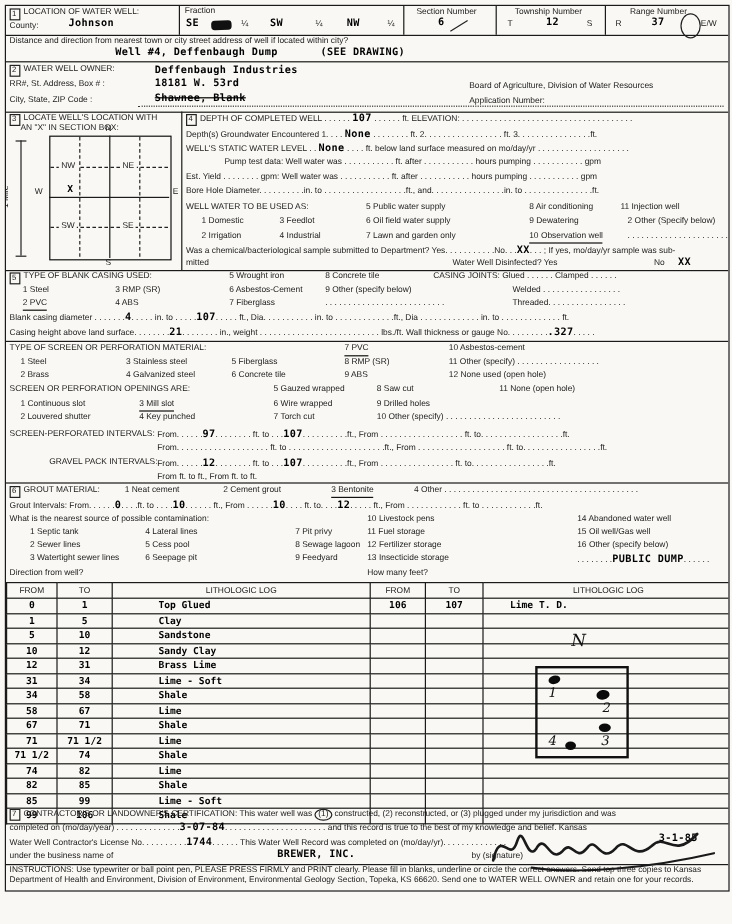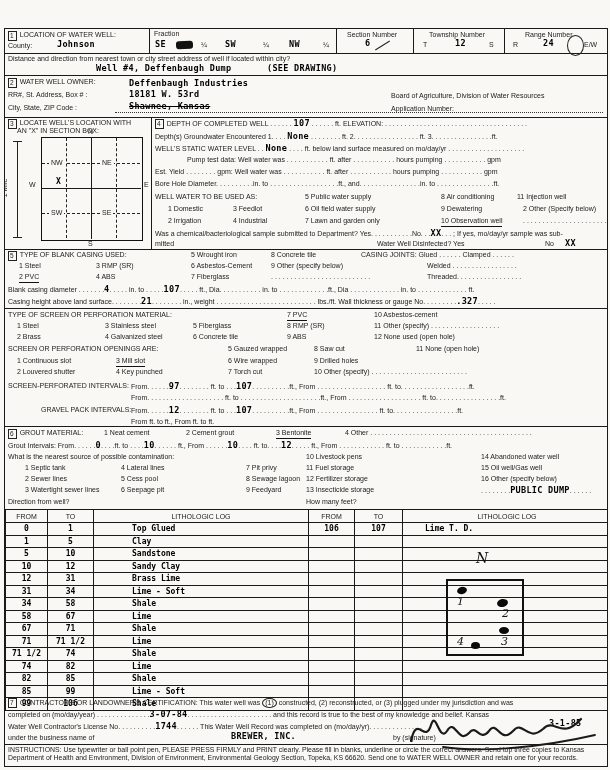--- a/index.html
+++ b/index.html
@@ -6,21 +6,21 @@
   body{width:610px;height:770px;background:#efefec;font-family:"Liberation Sans",sans-serif;}
   .page{position:relative;width:610px;height:770px;background:#f9f8f4;color:#1b1b1b;overflow:hidden;}
   .a{position:absolute;white-space:nowrap;}
   .lb{font-size:7px;line-height:8px;color:#1b1b1b;}
   .lb2{font-size:7.5px;line-height:9px;color:#111;}
   .tv{font-family:"DejaVu Sans Mono",monospace;font-weight:bold;font-size:8.5px;line-height:9px;color:#000;letter-spacing:.3px;}
   .tv.sm{font-size:8px;}
   .sn{display:inline-block;border:1px solid #222;font-size:6.5px;line-height:7.5px;padding:0 2px 0 1px;margin-right:3px;vertical-align:top;background:#f9f8f4;}
   .ul{border-bottom:1.4px solid #111;padding-bottom:.5px;}
   .strike{text-decoration:line-through;}
-  .form{position:absolute;left:4px;top:28px;width:602px;height:737px;border:1.6px solid #1a1a1a;overflow:hidden;}
+  .form{position:absolute;left:4px;top:4px;width:602px;height:737px;border:1.6px solid #1a1a1a;overflow:hidden;}
   .vline{position:absolute;width:0;border-left:1px solid #1a1a1a;}
   .hline{position:absolute;height:0;border-top:1px solid #1a1a1a;left:0;width:602px;}
   .dotline{position:absolute;height:0;border-top:1px dotted #333;}
   .dashv{position:absolute;width:0;border-left:1px dashed #222;}
   .dashh{position:absolute;height:0;border-top:1px dashed #222;}
   .boxlabel{background:#f9f8f4;padding:0 2px;font-size:7px;}
   .lith{position:absolute;left:0;top:480px;width:602px;border-collapse:collapse;table-layout:fixed;}
   .lith th{border:1px solid #1a1a1a;font-size:7px;font-weight:normal;height:12px;padding:0;}
   .lith td{border-left:1px solid #1a1a1a;border-right:1px solid #1a1a1a;border-bottom:1px solid #1a1a1a;height:11.5px;padding:0;font-family:"DejaVu Sans Mono",monospace;font-weight:bold;font-size:8px;color:#000;overflow:visible;white-space:nowrap;}
   .lith .c0{width:41px;text-align:center;}
@@ -68,36 +68,36 @@
     <div class="a tv" style="left:360px;top:10px;">6</div>
     <div class="a" style="left:369px;top:16px;width:17px;border-top:1.4px solid #222;transform:rotate(-32deg);"></div>
 
     <div class="a lb" style="left:424px;top:2px;">Township Number</div>
     <div class="a lb" style="left:418px;top:12px;">T</div>
     <div class="a tv" style="left:450px;top:10px;">12</div>
     <div class="a lb" style="left:484px;top:12px;">S</div>
 
     <div class="a lb" style="left:520px;top:2px;">Range Number</div>
     <div class="a lb" style="left:508px;top:12px;">R</div>
-    <div class="a tv" style="left:538px;top:10px;">24</div>
+    <div class="a tv" style="left:538px;top:10px;">37</div>
     <div class="oval" style="left:562px;top:6px;width:15px;height:19px;"></div>
     <div class="a lb" style="left:579px;top:12px;">E/W</div>
 
     <div class="hline" style="top:46px;"></div>
     <div class="a lb" style="left:3px;top:26px;">Distance and direction from nearest town or city street address of well if located within city?</div>
     <div class="a tv" style="left:91px;top:35px;">Well #4, Deffenbaugh Dump</div>
     <div class="a tv" style="left:262px;top:35px;">(SEE DRAWING)</div>
 
     <div class="hline" style="top:88px;"></div>
     <div class="a lb" style="left:3px;top:49px;"><span class="sn">2</span><span>WATER WELL OWNER:</span></div>
     <div class="a lb" style="left:3px;top:62px;">RR#, St. Address, Box #   :</div>
     <div class="a lb" style="left:3px;top:75px;">City, State, ZIP Code       :</div>
     <div class="a tv" style="left:124px;top:50px;text-align:center;">Deffenbaugh Industries</div>
     <div class="a tv" style="left:124px;top:61px;">18181 W. 53rd</div>
-    <div class="a tv strike" style="left:124px;top:73px;">Shawnee, Kansas</div>
+    <div class="a tv strike" style="left:124px;top:73px;">Shawnee, Blank</div>
     <div class="dotline" style="left:110px;top:83px;width:488px;"></div>
     <div class="a lb" style="left:386px;top:63px;">Board of Agriculture, Division of Water Resources</div>
     <div class="a lb" style="left:386px;top:76px;">Application Number:</div>
 
     <div class="vline" style="left:146px;top:88px;height:132px;"></div>
     <div class="a lb" style="left:3px;top:90px;"><span class="sn">3</span><span>LOCATE WELL'S LOCATION WITH</span></div>
     <div class="a lb" style="left:12px;top:98px;">AN "X" IN SECTION BOX:</div>
 
     <div class="a" style="left:36px;top:108px;width:100px;height:102px;border:1.7px solid #111;"></div>
     <div class="vline" style="left:86px;top:108px;height:102px;border-left-width:1.2px;"></div>

